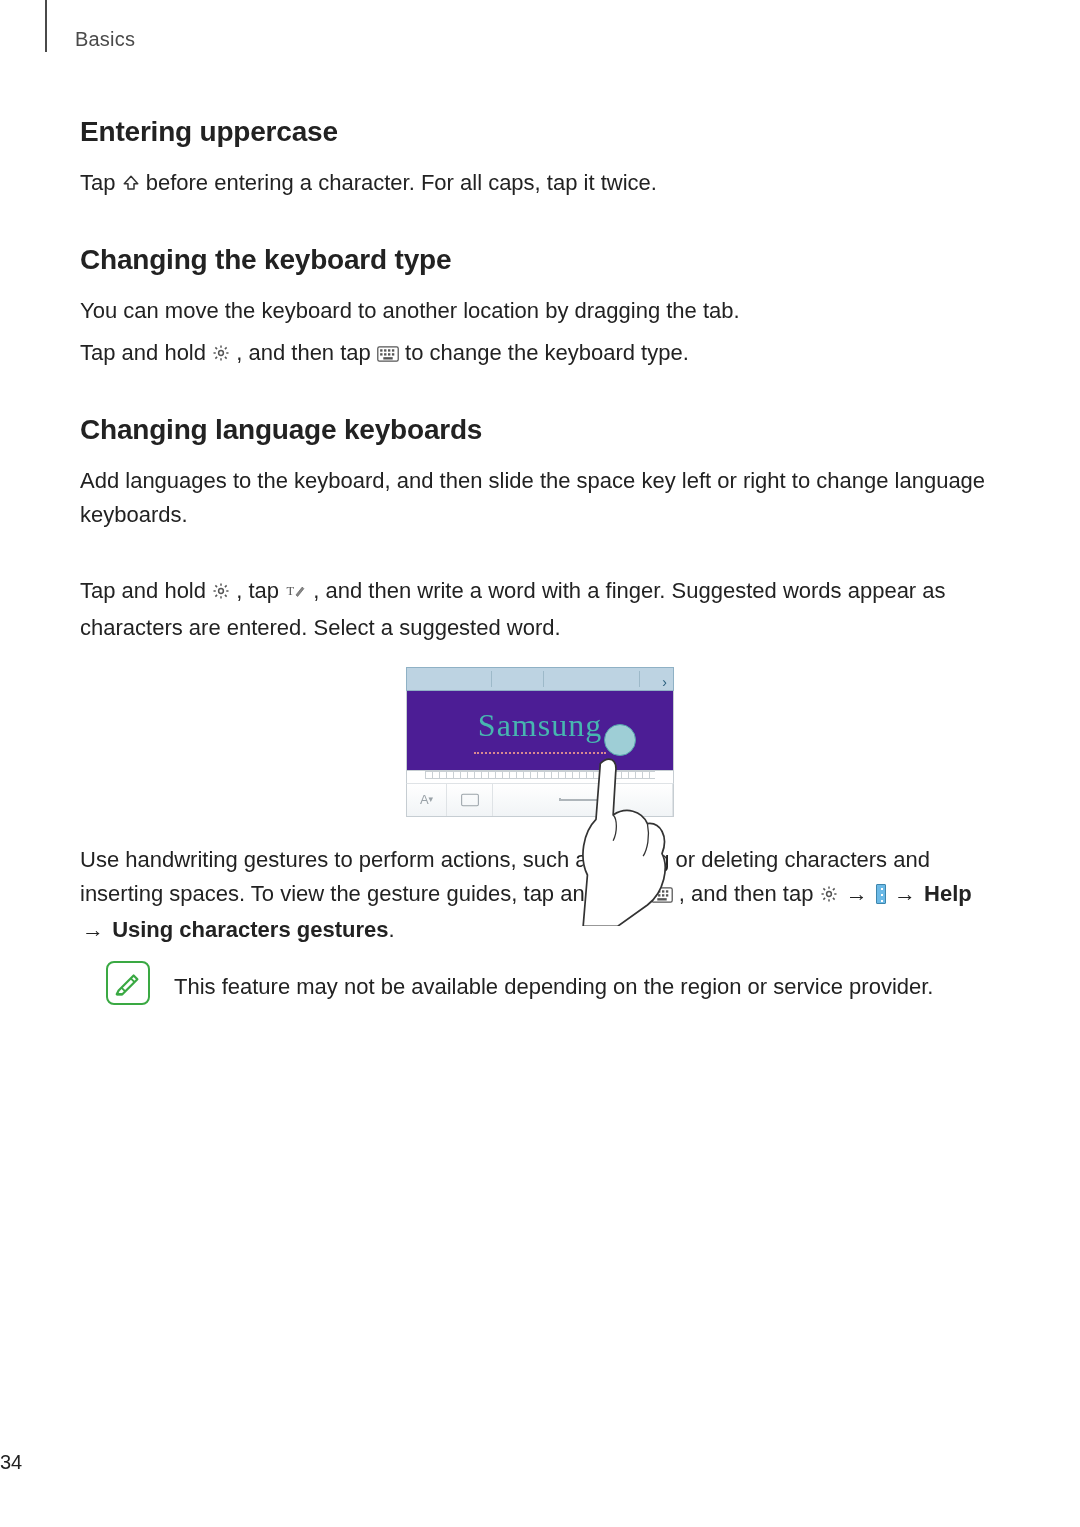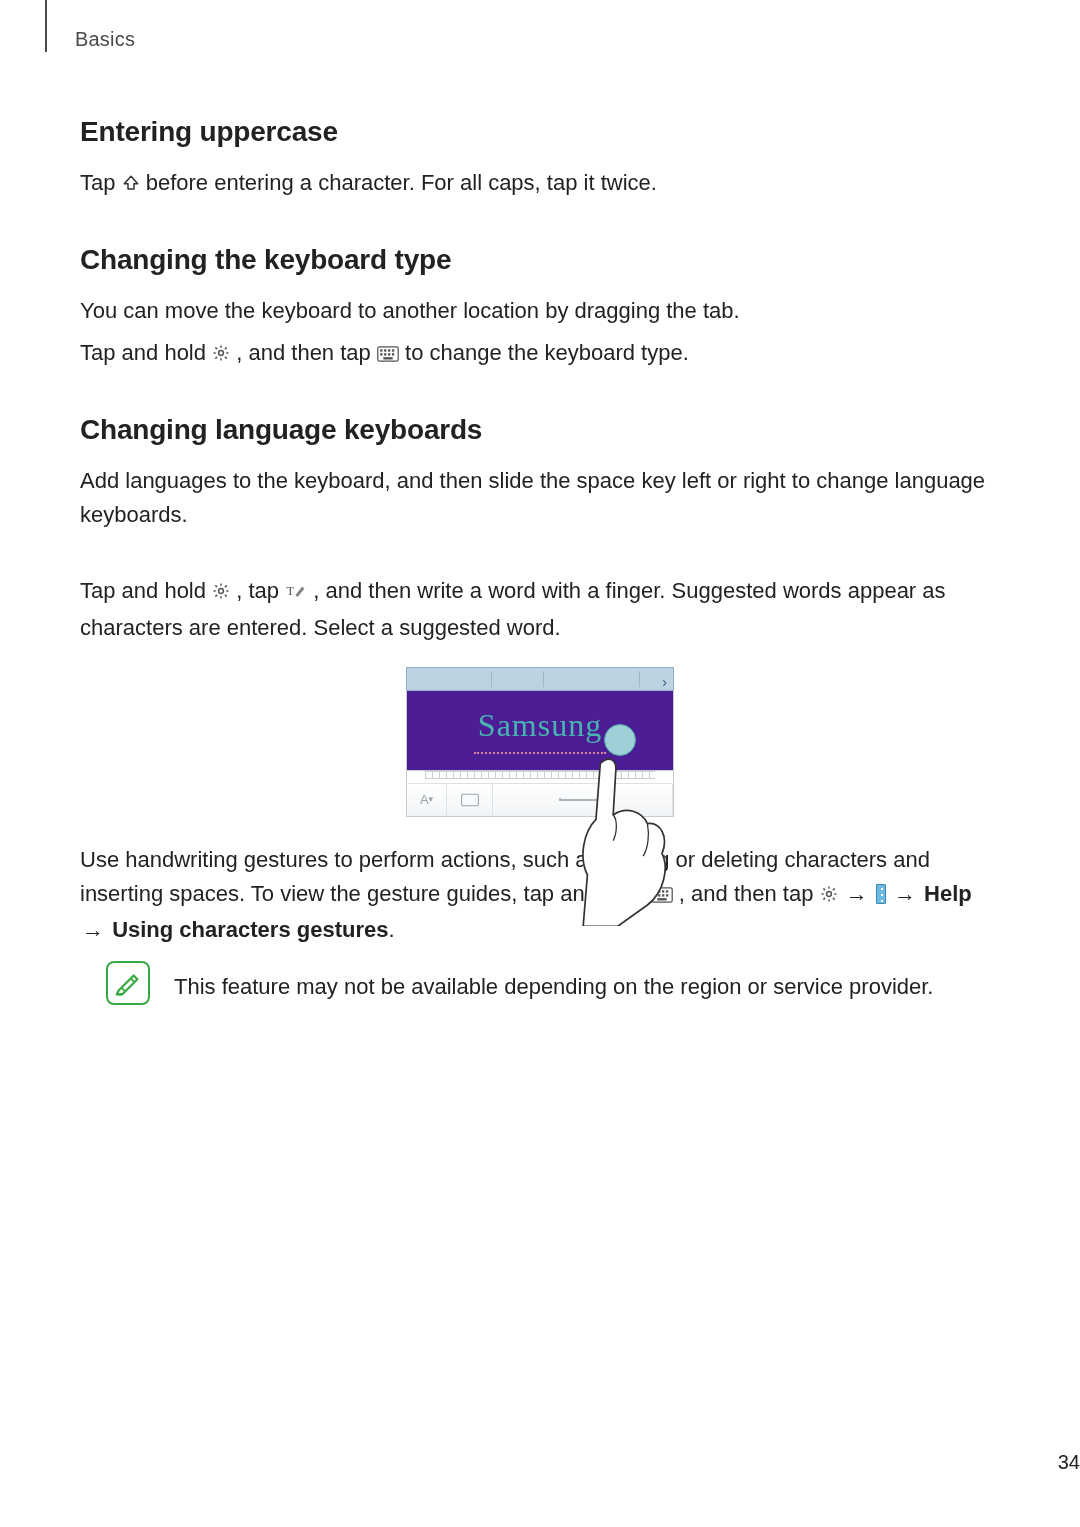--- a/index.html
+++ b/index.html
@@ -39,21 +39,21 @@
                       background-image: repeating-linear-gradient(90deg,#c9cfd3 0 1px, transparent 1px 7px); }
   .kbd-bottom { width:268px; height:34px; border:1px solid #c6cdd2; border-top:1px solid #dfe3e6; background:linear-gradient(#fff,#f1f4f6); display:flex; }
   .kbd-bottom .cell { border-right:1px solid #dfe3e6; height:100%; display:flex; align-items:center; justify-content:center; font-size:13px; color:#9aa2a8; }
   .kbd-bottom .c1{width:40px;} .kbd-bottom .c2{width:46px;} .kbd-bottom .c3{flex:1;}
   .kbd-bottom .space { width:48px; height:3px; border-bottom:2px solid #aeb5ba; border-left:2px solid #aeb5ba; border-right:2px solid #aeb5ba; }
   .hand-wrap { position:relative; width:268px; height:0; }
   .hand { position:absolute; left:160px; top:-62px; width:120px; }
   .note-row { display:flex; gap:24px; align-items:center; margin-top:14px;padding-left:26px; }
   .note-icon { width:44px; height:44px; border:2px solid #3aa943; border-radius:8px; display:flex; align-items:center; justify-content:center; flex:0 0 44px; }
   .note-text { font-size:22px; line-height:1.55; padding-top:8px; }
-  .page-num { position:absolute; bottom:40px; left:0; right:0; text-align:right; font-size:20px; color:#222; }
+  .page-num { position:absolute; bottom:40px; left:0; right:0; text-align:left; font-size:20px; color:#222; }
 </style>
 </head>
 <body>
 
 <div class="page">
 
   <div class="header-area">
     <div class="header-rule"></div>
     <div class="breadcrumb">Basics</div>
   </div>

